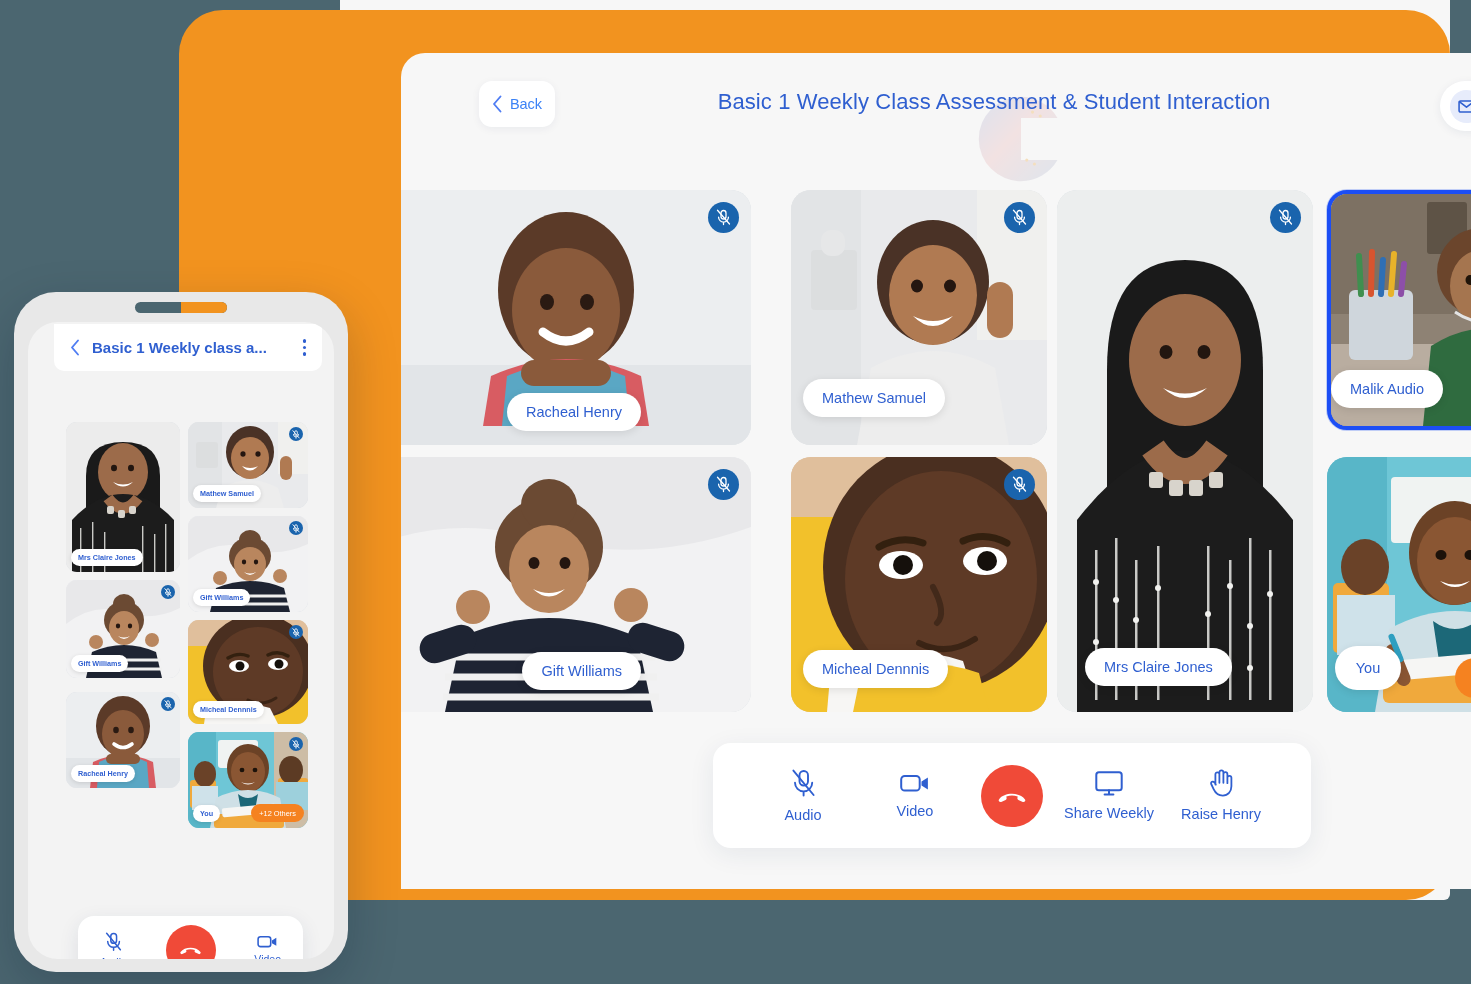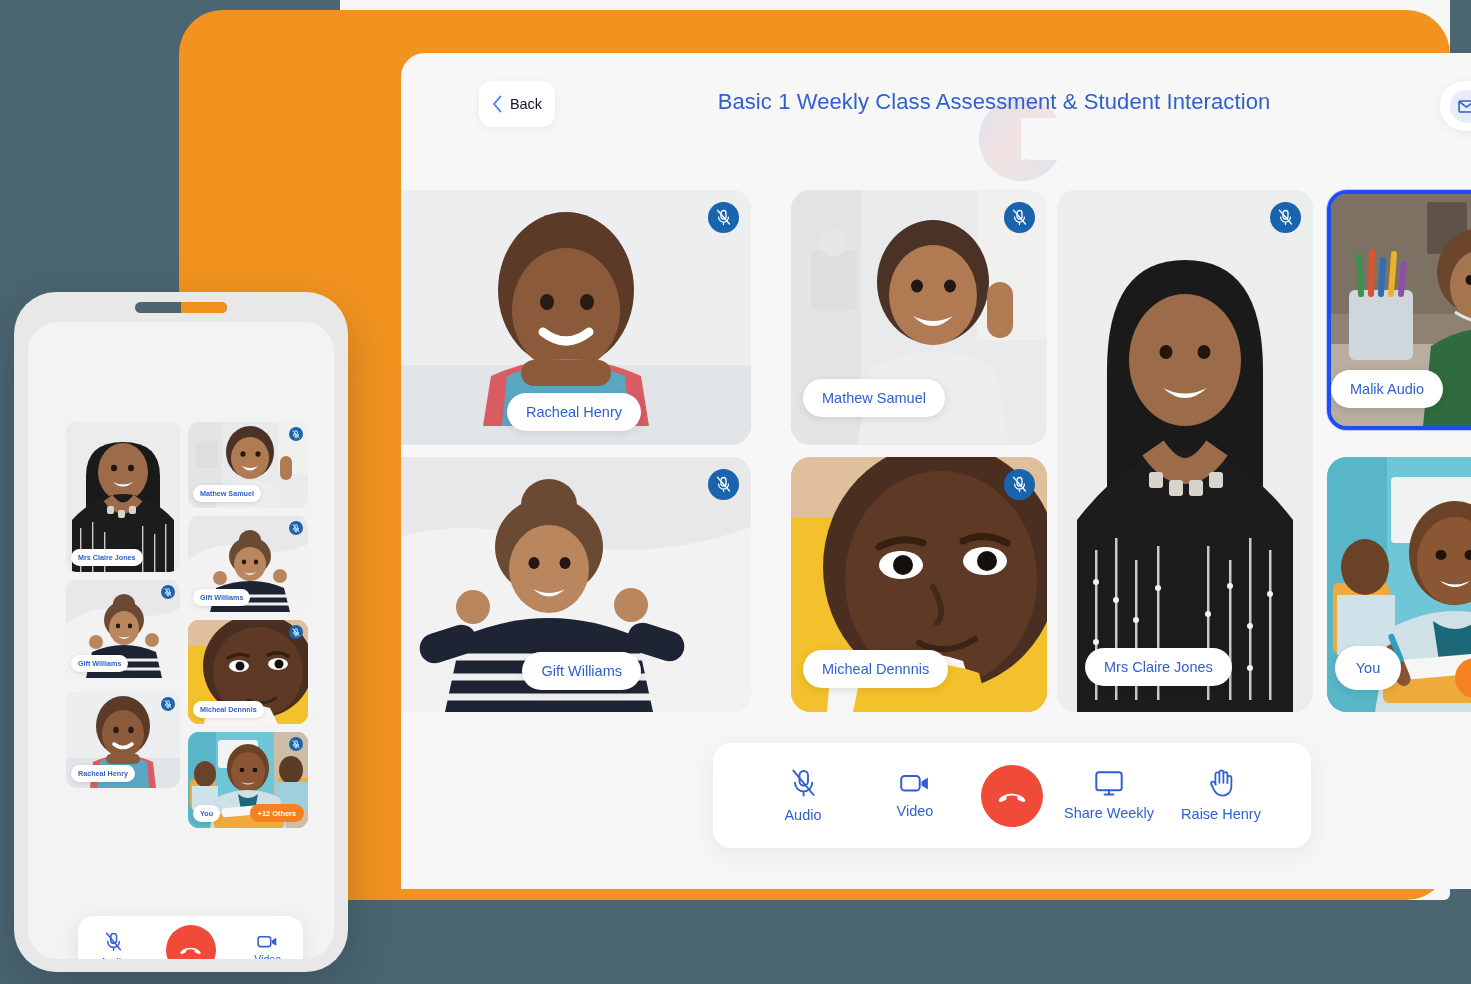--- a/index.html
+++ b/index.html
@@ -113,21 +113,21 @@
     left: 78px; top: 28px;
     width: 76px; height: 46px;
     background: #ffffff;
     border-radius: 13px;
     display: flex; align-items: center; justify-content: center;
     gap: 7px;
     box-shadow: 0 2px 8px rgba(20,40,80,0.06);
     cursor: pointer;
     border: none;
   }
-  .back-btn .lbl { font-size: 14.5px; color: #0f172a; font-weight: 500; }
+  .back-btn .lbl { font-size: 14.5px; color: #3b82f6; font-weight: 500; }
 
   .t-title {
     position: absolute;
     left: 0; top: 36px;
     width: 1186px;
     text-align: center;
     font-size: 22px;
     color: #2f5fd0;
     font-weight: 500;
     letter-spacing: 0.1px;
@@ -315,21 +315,21 @@
     display: flex; align-items: center; justify-content: center;
   }
   .p-others {
     position: absolute;
     right: 4px; bottom: 6px;
     height: 18px;
     background: #f58220;
     border-radius: 9px;
     display: flex; align-items: center;
     padding: 0 8px;
-    font-size: 7.4px; color: #fff; font-weight: 700;
+    font-size: 7.4px; color: #fff; font-weight: 400;
     white-space: nowrap;
   }
   .p-controlbar {
     position: absolute;
     left: 50px; top: 594px;
     width: 225px; height: 67px;
     background: #fff;
     border-radius: 16px;
     display: flex; align-items: center; justify-content: space-between;
     padding: 0 22px;
@@ -661,20 +661,31 @@
     </div>
   </div>
 
   <div class="phone-frame">
     <div class="phone-notch">
       <div class="orange-half"></div>
     </div>
 
     <div class="phone-screen">
 
+      <div class="p-header">
+        <svg width="10" height="17" viewBox="0 0 10 17" fill="none">
+          <path d="M8 1.5L2 8.5l6 7" stroke="#4F7DF3" stroke-width="1.9" stroke-linecap="round" stroke-linejoin="round"></path>
+        </svg>
+        <span class="p-title">Basic 1 Weekly class a...</span>
+        <span class="kebab">
+            <i></i>
+            <i></i>
+            <i></i>
+          </span>
+      </div>
 
       <div class="p-grid">
 
         <div class="p-tile" style="left:0; top:0; width:114px; height:150px;">
           <svg class="photo" width="114" height="150" viewBox="0 0 114 150" preserveAspectRatio="xMidYMid slice">
             <rect width="114" height="150" fill="#ececec"></rect>
             <path d="M20 54q0 -34 37 -34t37 34v38q0 22 -37 22t-37 -22z" fill="#1a1a1a"></path>
             <ellipse cx="57" cy="50" rx="25" ry="29" fill="#9c6b4a"></ellipse>
             <ellipse cx="48" cy="46" rx="3" ry="3.2" fill="#221610"></ellipse>
             <ellipse cx="65" cy="46" rx="3" ry="3.2" fill="#221610"></ellipse>

